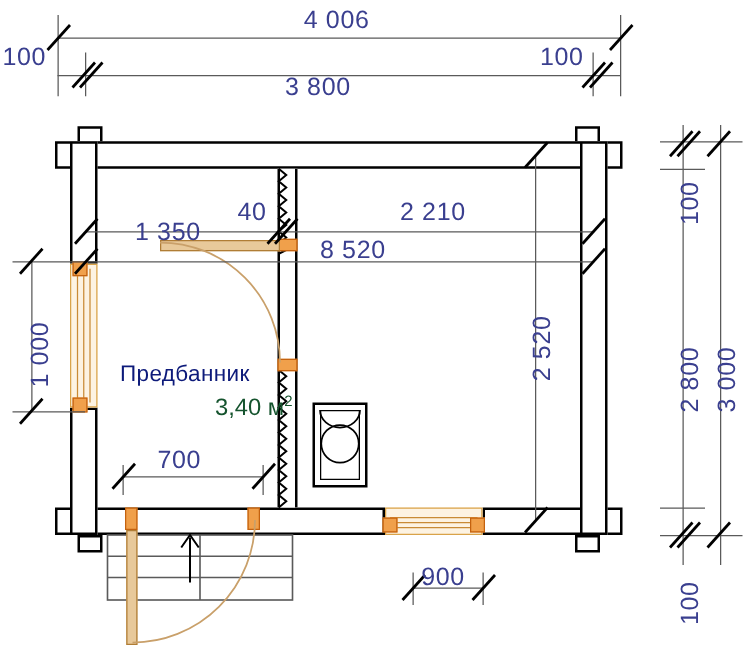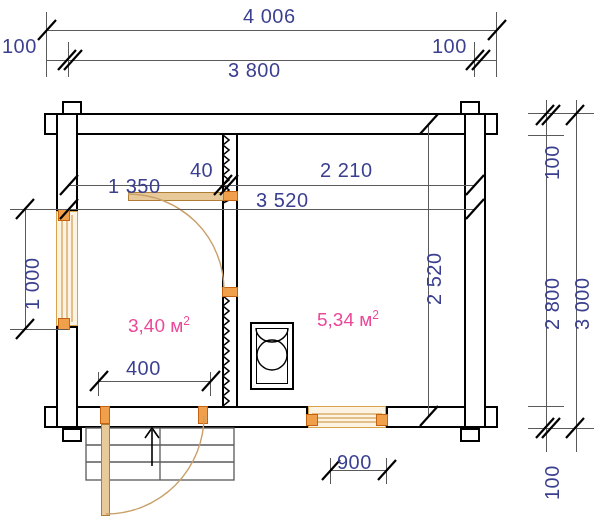--- a/index.html
+++ b/index.html
@@ -15,21 +15,21 @@
     white-space:nowrap;letter-spacing:.5px;
   }
   .vtext{transform-origin:left top;}
 
   
   .roomname{
     position:absolute;color:#0d1a7a;font-size:25px;white-space:nowrap;
     letter-spacing:.3px;
   }
   .roomarea{
-    position:absolute;color:#ec4899;font-size:19px;white-space:nowrap;
+    position:absolute;color:#14532d;font-size:19px;white-space:nowrap;margin-left:44px;
   }
   .roomarea sup{font-size:12px;vertical-align:super;}
 
   
   .hline{position:absolute;height:0;border-top:1px solid #5a5a5a;}
   .vline{position:absolute;width:0;border-left:1px solid #5a5a5a;}
 
   
   .wall{position:absolute;background:#ffffff;border:2.5px solid #000;box-sizing:border-box;}
   .nub{position:absolute;background:#ffffff;border:2.5px solid #000;box-sizing:border-box;}
@@ -141,56 +141,54 @@
       <line x1="214" y1="35" x2="232" y2="15"></line>
       <line x1="220" y1="35" x2="238" y2="15"></line>
       <line x1="466" y1="35" x2="484" y2="15"></line>
       <line x1="60" y1="59" x2="78" y2="39"></line>
       <line x1="466" y1="59" x2="484" y2="39"></line>
     </g>
   </svg>
   <div class="dimtext" style="left:108px;top:176px;">1 350</div>
   <div class="dimtext" style="left:190px;top:160px;">40</div>
   <div class="dimtext" style="left:320px;top:160px;">2 210</div>
-  <div class="dimtext" style="left:256px;top:190px;">3 520</div>
+  <div class="dimtext" style="left:256px;top:190px;">8 520</div>
 
   <div class="vline" style="left:428px;top:124px;height:292px;"></div>
   <svg style="left:410px;top:110px;width:80px;height:320px;">
     <g stroke="#000" stroke-width="2.2">
       <line x1="10" y1="24" x2="28" y2="4"></line>
       <line x1="10" y1="316" x2="28" y2="296"></line>
     </g>
   </svg>
   <div class="dimtext vtext" style="left:424px;top:305px;transform:rotate(-90deg);">2 520</div>
 
-  <div class="roomarea" style="left:317px;top:308px;">
-    <span>5,34 м</span><sup>2</sup>
-  </div>
-
+
+  <div class="roomname" style="left:96px;top:289px;font-size:18px;">Предбанник</div>
   <div class="roomarea" style="left:128px;top:314px;">
     <span>3,40 м</span><sup>2</sup>
   </div>
 
   <div class="abs" style="left:250px;top:322px;width:44px;height:68px;border:2px solid #000;background:#fff;box-sizing:border-box;"></div>
   <div class="abs" style="left:256px;top:328px;width:32px;height:56px;border:1.5px solid #000;background:#fff;box-sizing:border-box;"></div>
   <svg style="left:256px;top:328px;width:34px;height:58px;">
     <path d="M0 0 A 16 14 0 0 0 32 0" fill="none" stroke="#000" stroke-width="1.4"></path>
     <circle cx="16" cy="27" r="15" fill="none" stroke="#000" stroke-width="1.4"></circle>
   </svg>
 
   <div class="hline" style="left:98px;top:381px;width:112px;"></div>
   <div class="vline" style="left:98px;top:372px;height:24px;"></div>
   <div class="vline" style="left:210px;top:372px;height:24px;"></div>
   <svg style="left:80px;top:362px;width:160px;height:50px;">
     <g stroke="#000" stroke-width="2.2">
       <line x1="10" y1="29" x2="28" y2="9"></line>
       <line x1="122" y1="29" x2="140" y2="9"></line>
     </g>
   </svg>
-  <div class="dimtext" style="left:126px;top:358px;">400</div>
+  <div class="dimtext" style="left:126px;top:358px;">700</div>
 
   <svg style="left:86px;top:428px;width:152px;height:56px;">
     <g stroke="#5a5a5a" stroke-width="1.3" fill="none">
       <rect x="0" y="0" width="148" height="52"></rect>
       <line x1="0" y1="17" x2="148" y2="17"></line>
       <line x1="0" y1="34" x2="148" y2="34"></line>
       <line x1="74" y1="0" x2="74" y2="52"></line>
     </g>
   </svg>
 

